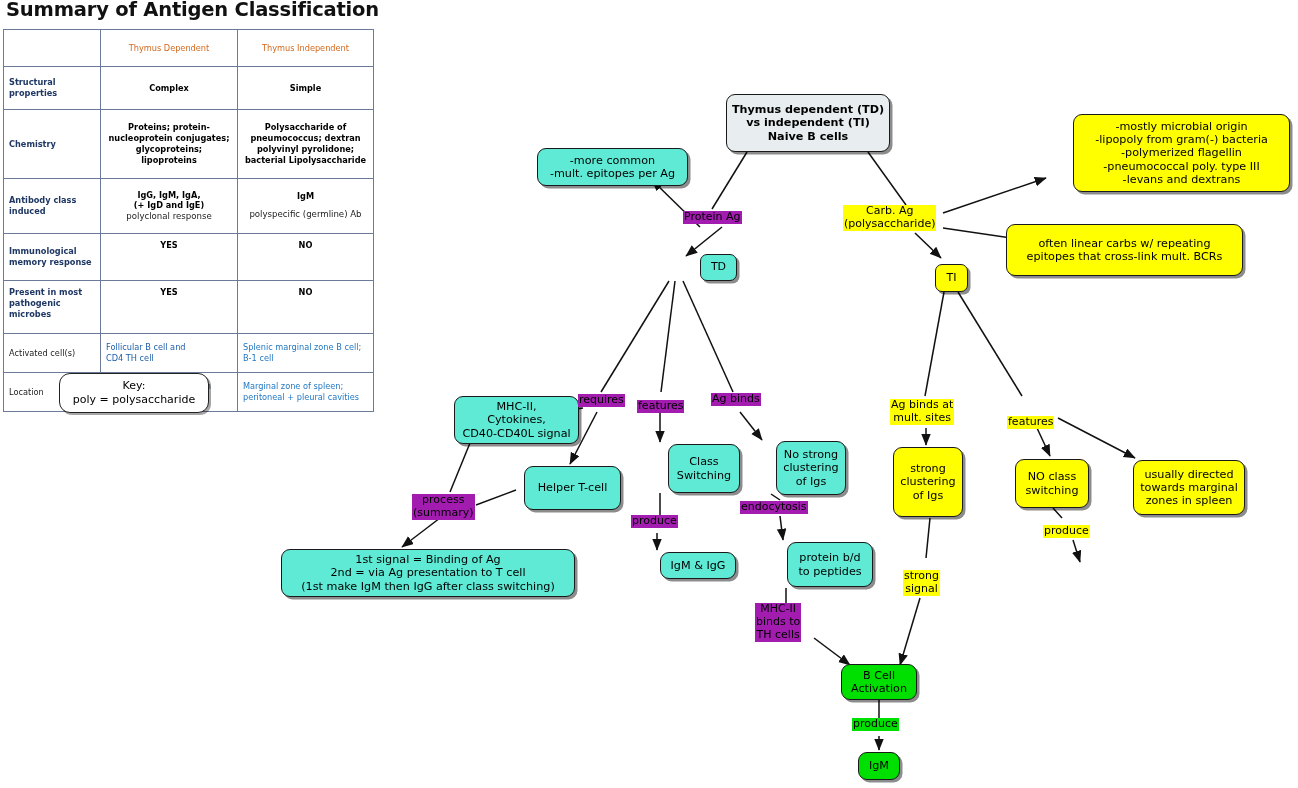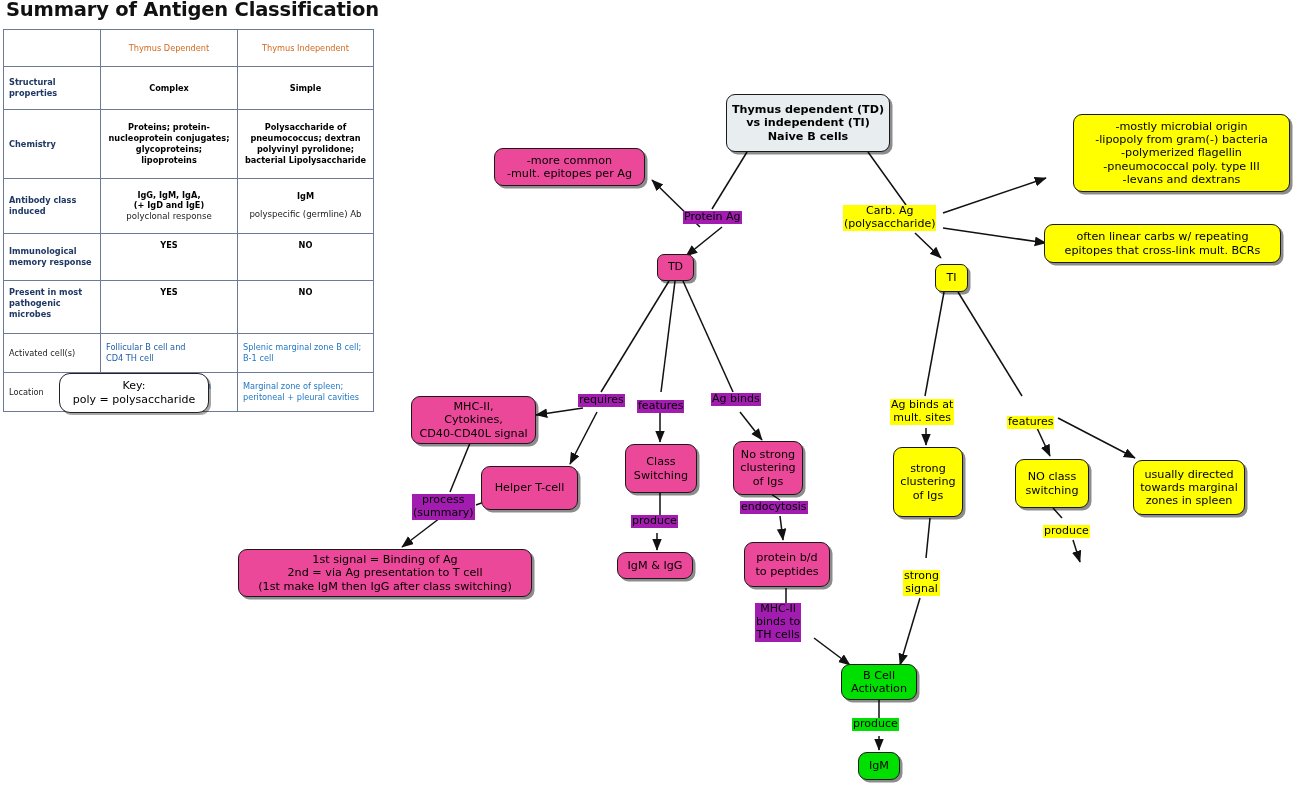--- a/index.html
+++ b/index.html
@@ -55,21 +55,21 @@
 
   .node{
     position:absolute;
     border:1.5px solid #1a1a1a;border-radius:9px;
     display:flex;align-items:center;justify-content:center;
     text-align:center;line-height:1.18;font-size:11.2px;
     box-shadow:2.5px 2.5px 0 rgba(0,0,0,0.45);
     box-sizing:border-box;padding:2px 4px;
     white-space:pre-line;
   }
-  .n-cyan{background:#ec4899;}
+  .n-cyan{background:#5eead4;margin-left:43px;}
   .n-yellow{background:#ffff00;}
   .n-green{background:#00e000;}
   .n-grey{background:#e8eef0;font-weight:bold;}
   .n-small{border-radius:7px;font-size:11px;}
 
   .elabel{
     position:absolute;font-size:11px;line-height:1.18;text-align:center;
     white-space:pre-line;padding:0 1px;
   }
   .l-cyan{background:#a21caf;}
@@ -223,21 +223,21 @@
   <div class="node n-grey" style="left:726px;top:94px;width:164px;height:58px;">Thymus dependent (TD)
 vs independent (TI)
 Naive B cells</div>
   <div class="node n-cyan" style="left:494px;top:148px;width:151px;height:38px;">-more common
 -mult. epitopes per Ag</div>
   <div class="node n-yellow" style="left:1057px;top:114px;width:217px;height:78px;margin-left:16px;">-mostly microbial origin
 -lipopoly from gram(-) bacteria
 -polymerized flagellin
 -pneumococcal poly. type III
 -levans and dextrans</div>
-  <div class="node n-yellow" style="left:1044px;top:224px;width:237px;height:39px;">often linear carbs w/ repeating
+  <div class="node n-yellow" style="left:1006px;top:224px;width:237px;height:52px;">often linear carbs w/ repeating
 epitopes that cross-link mult. BCRs</div>
 
   <div class="node n-cyan n-small" style="left:657px;top:254px;width:37px;height:27px;">TD</div>
   <div class="node n-yellow n-small" style="left:935px;top:264px;width:33px;height:28px;">TI</div>
 
   <div class="node n-cyan" style="left:411px;top:396px;width:125px;height:48px;">MHC-II,
 Cytokines,
 CD40-CD40L signal</div>
   <div class="node n-cyan" style="left:481px;top:466px;width:97px;height:44px;">Helper T-cell</div>
   <div class="node n-cyan" style="left:625px;top:444px;width:72px;height:49px;">Class

